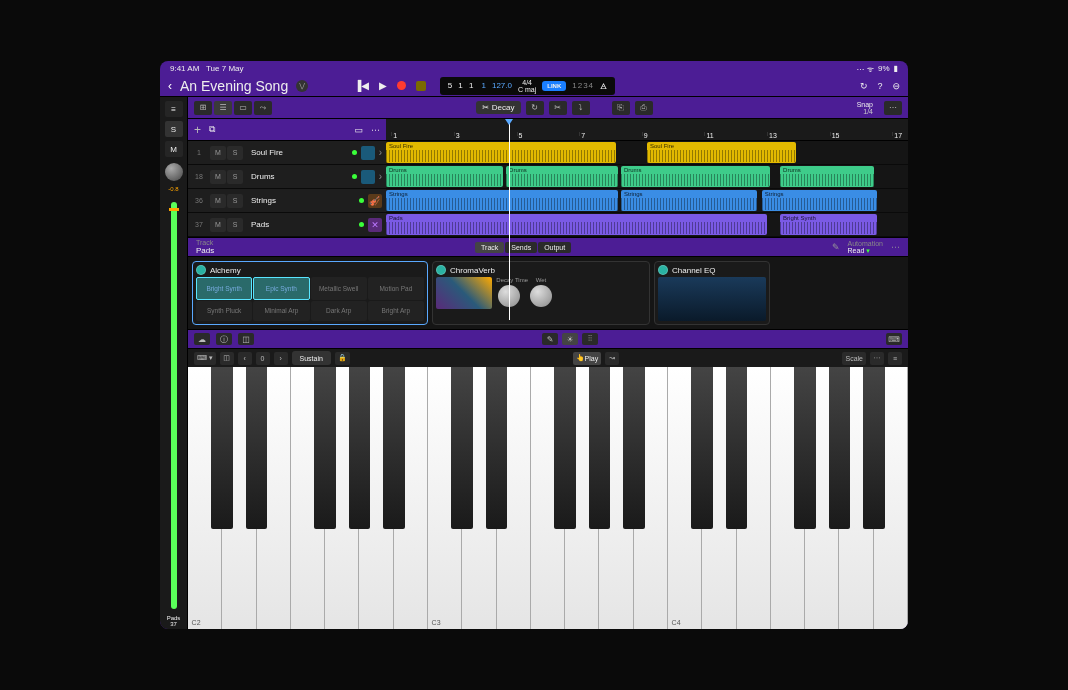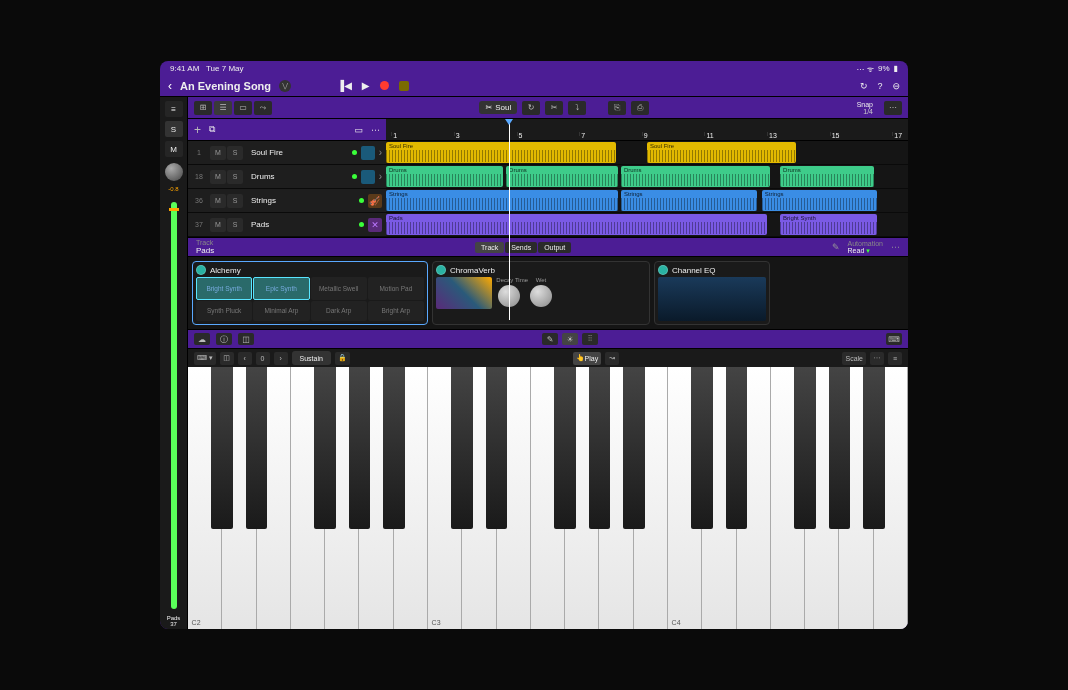--- a/index.html
+++ b/index.html
@@ -6,21 +6,21 @@
 body{background:#0a0a0a;width:1068px;height:690px;display:flex;align-items:center;justify-content:center}
 .device{width:748px;height:568px;background:#4c1d95;border-radius:8px;overflow:hidden;display:flex;flex-direction:column;font-size:9px}
 
 
 .statusbar{height:14px;display:flex;justify-content:space-between;align-items:center;padding:0 10px;font-size:8px;color:#ccc}
 .sb-right{display:flex;gap:4px;align-items:center}
 
 
 .header{height:22px;display:flex;align-items:center;padding:0 8px;gap:8px;border-bottom:1px solid #000}
 .chev{font-size:12px;color:#fff}
-.title{font-size:11px;font-weight:700}
+.title{font-size:14px;font-weight:400}
 .tag{width:12px;height:12px;border-radius:50%;background:#333;display:flex;align-items:center;justify-content:center;font-size:7px;color:#999}
 .transport{display:flex;gap:10px;align-items:center;margin-left:38px}
 .tbtn{font-size:10px}
 .rec{width:9px;height:9px;border-radius:50%;background:#ff3b30}
 .cycle{width:10px;height:10px;border-radius:2px;background:#7a6a00}
 .lcd{display:flex;align-items:center;gap:6px;background:#0a0a0a;height:18px;padding:0 8px;border-radius:3px;margin-left:6px;font-size:8px}
 .pos{letter-spacing:2px}
 .tempo{color:#5aa9ff}
 .sig span{display:block;line-height:1;font-size:7px;text-align:center}
 .link{background:#1a7fff;border-radius:3px;padding:2px 5px;font-size:6px;font-weight:700}
@@ -140,20 +140,32 @@
   <div class="header">
     <span class="chev">‹</span>
     <span class="title">An Evening Song</span>
     <span class="tag">⋁</span>
     <div class="transport">
       <span class="tbtn">▐◀</span>
       <span class="tbtn">▶</span>
       <span class="rec"></span>
       <span class="cycle"></span>
     </div>
+    <div class="lcd">
+      <span class="pos">5 1 1</span>
+      <span style="color:#5aa9ff">1</span>
+      <span class="tempo">127.0</span>
+      <div class="sig">
+          <span>4/4</span>
+          <span>C maj</span>
+        </div>
+      <span class="link">LINK</span>
+      <span class="beat">1234</span>
+      <span>🜁</span>
+    </div>
     <div class="hicons">
       <span>↻</span>
       <span>?</span>
       <span>⊖</span>
     </div>
   </div>
 
   <div class="main">
     <div class="leftbar">
       <div class="lbtn">≡</div>
@@ -168,21 +180,21 @@
     <div class="center">
       <div class="toolbar">
         <div class="tbseg">
           <div class="tbi">⊞</div>
           <div class="tbi on">☰</div>
           <div class="tbi">▭</div>
           <div class="tbi">⤳</div>
         </div>
         <div class="trim">
             <span>✂</span>
-            <span>Soul</span>
+            <span>Decay</span>
           </div>
         <div class="tbi">↻</div>
         <div class="tbi">✂</div>
         <div class="tbi">⤵</div>
         <div style="width:12px"></div>
         <div class="tbi">⎘</div>
         <div class="tbi">⎙</div>
         <div class="snap">
           <div>Snap</div>
           <div style="color:#ccc">1/4</div>

